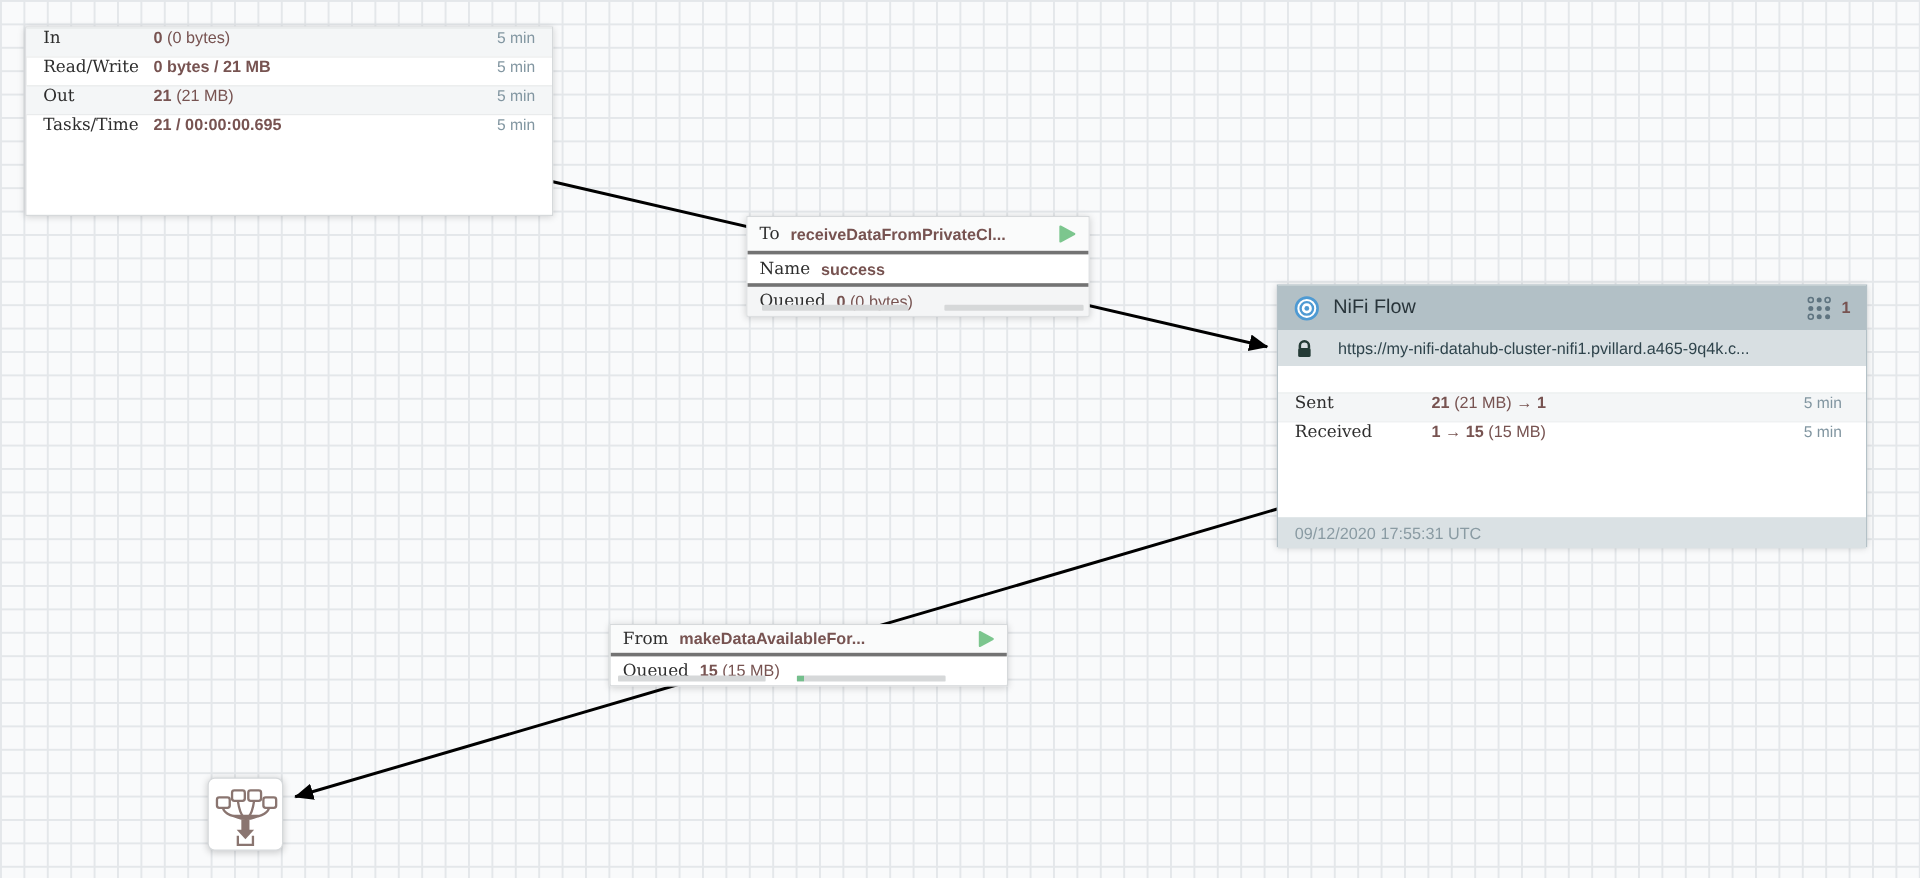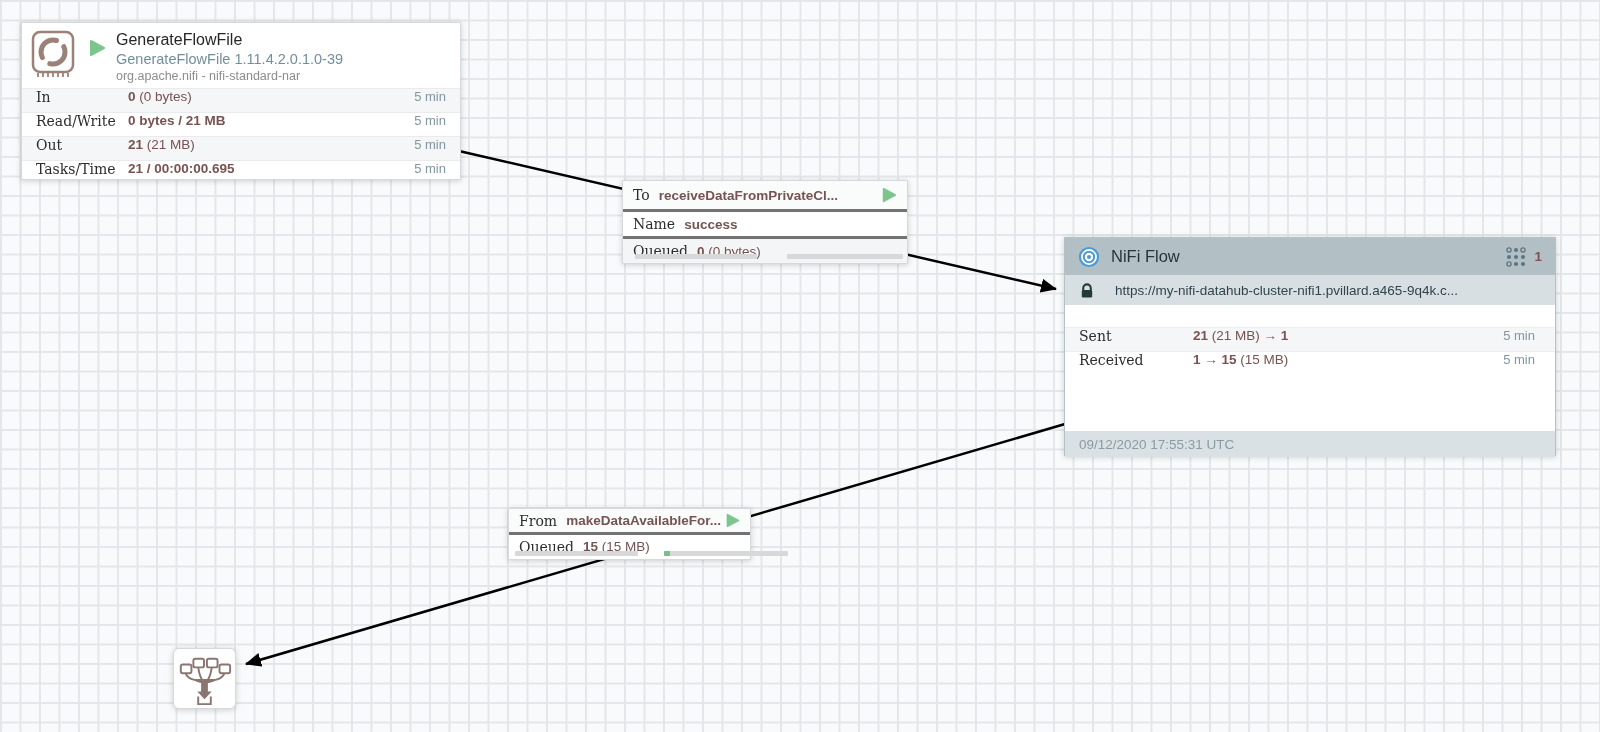--- a/index.html
+++ b/index.html
@@ -39,21 +39,21 @@
   .conn-row:first-child{border-top:none}
   .conn-row .v{margin-left:9px;font-size:13.5px}
   .conn-row .tri{margin-left:auto}
   .bars{position:absolute;left:0;right:0;bottom:4px;height:5px}
   .bar{position:absolute;height:5px;background:#d6d8d9;border-radius:1px;overflow:hidden}
   .bar .fill{position:absolute;left:0;top:0;bottom:0;background:#74bf8c}
 
   #conn-to{left:622px;top:180px;width:286px;height:84px}
   #conn-to .conn-row{height:28px}
   #conn-to .conn-row + .conn-row{height:24px}
-  #conn-from{left:508px;top:508px;width:243px;height:52px}
+  #conn-from{left:508px;top:520px;width:332px;height:52px}
   #conn-from .conn-row{height:23px}
 
   
   #rpg{left:1064px;top:237px;width:492px;height:219px;border-color:#b4c1c7}
   #rpg .r-hdr{height:37px;background:#b2c0c6;display:flex;align-items:center;padding:0 13px}
   #rpg .r-title{font-size:16.5px;color:#28343a;margin-left:11px}
   #rpg .r-count{margin-left:auto;display:flex;align-items:center;gap:7px}
   #rpg .r-count b{color:#775351;font-size:13.5px}
   #rpg .r-url{height:30px;background:#d8dfe2;display:flex;align-items:center;padding:0 14px;gap:20px;
       font-size:13.5px;color:#2f444c;white-space:nowrap;overflow:hidden}
@@ -75,33 +75,20 @@
   <defs>
     <marker id="ah" markerUnits="userSpaceOnUse" markerWidth="18" markerHeight="16" refX="15" refY="7" orient="auto">
       <path d="M0,0 L16,7 L0,14 Z" fill="#000"></path>
     </marker>
   </defs>
   <line x1="459" y1="151" x2="1056" y2="289" stroke="#000" stroke-width="2.5" marker-end="url(#ah)"></line>
   <line x1="1065" y1="424" x2="246" y2="664" stroke="#000" stroke-width="2.5" marker-end="url(#ah)"></line>
 </svg>
 
 <div class="comp" id="processor">
-  <div class="hdr">
-    <svg class="p-icon" width="48" height="48" viewBox="0 0 48 48">
-      <rect x="3" y="3" width="40" height="40" rx="7" fill="#fff" stroke="#9b8279" stroke-width="2.5"></rect>
-      <circle cx="23" cy="23" r="12" fill="none" stroke="#9b8279" stroke-width="5" stroke-dasharray="28 9.7" stroke-dashoffset="6" stroke-linecap="round"></circle>
-      <path d="M8 44 v4 M13 44 v4 M18 44 v4 M23 44 v4 M28 44 v4 M33 44 v4 M38 44 v4" stroke="#9b8279" stroke-width="1.8"></path>
-    </svg>
-    <svg class="run" width="18" height="18" viewBox="0 0 18 18">
-      <path d="M3 2 L16 9 L3 16 Z" fill="#7cc68e" stroke="#7cc68e" stroke-width="2" stroke-linejoin="round"></path>
-    </svg>
-    <div class="title">GenerateFlowFile</div>
-    <div class="subtitle">GenerateFlowFile 1.11.4.2.0.1.0-39</div>
-    <div class="bundle">org.apache.nifi - nifi-standard-nar</div>
-  </div>
   <div>
     <div class="stat-row">
       <span class="lbl slab">In</span>
       <span><span class="val">0</span><span class="val-n"> (0 bytes)</span></span>
       <span class="window">5 min</span>
     </div>
     <div class="stat-row">
       <span class="lbl slab">Read/Write</span>
       <span><span class="val">0 bytes / 21 MB</span><span class="val-n"></span></span>
       <span class="window">5 min</span>

